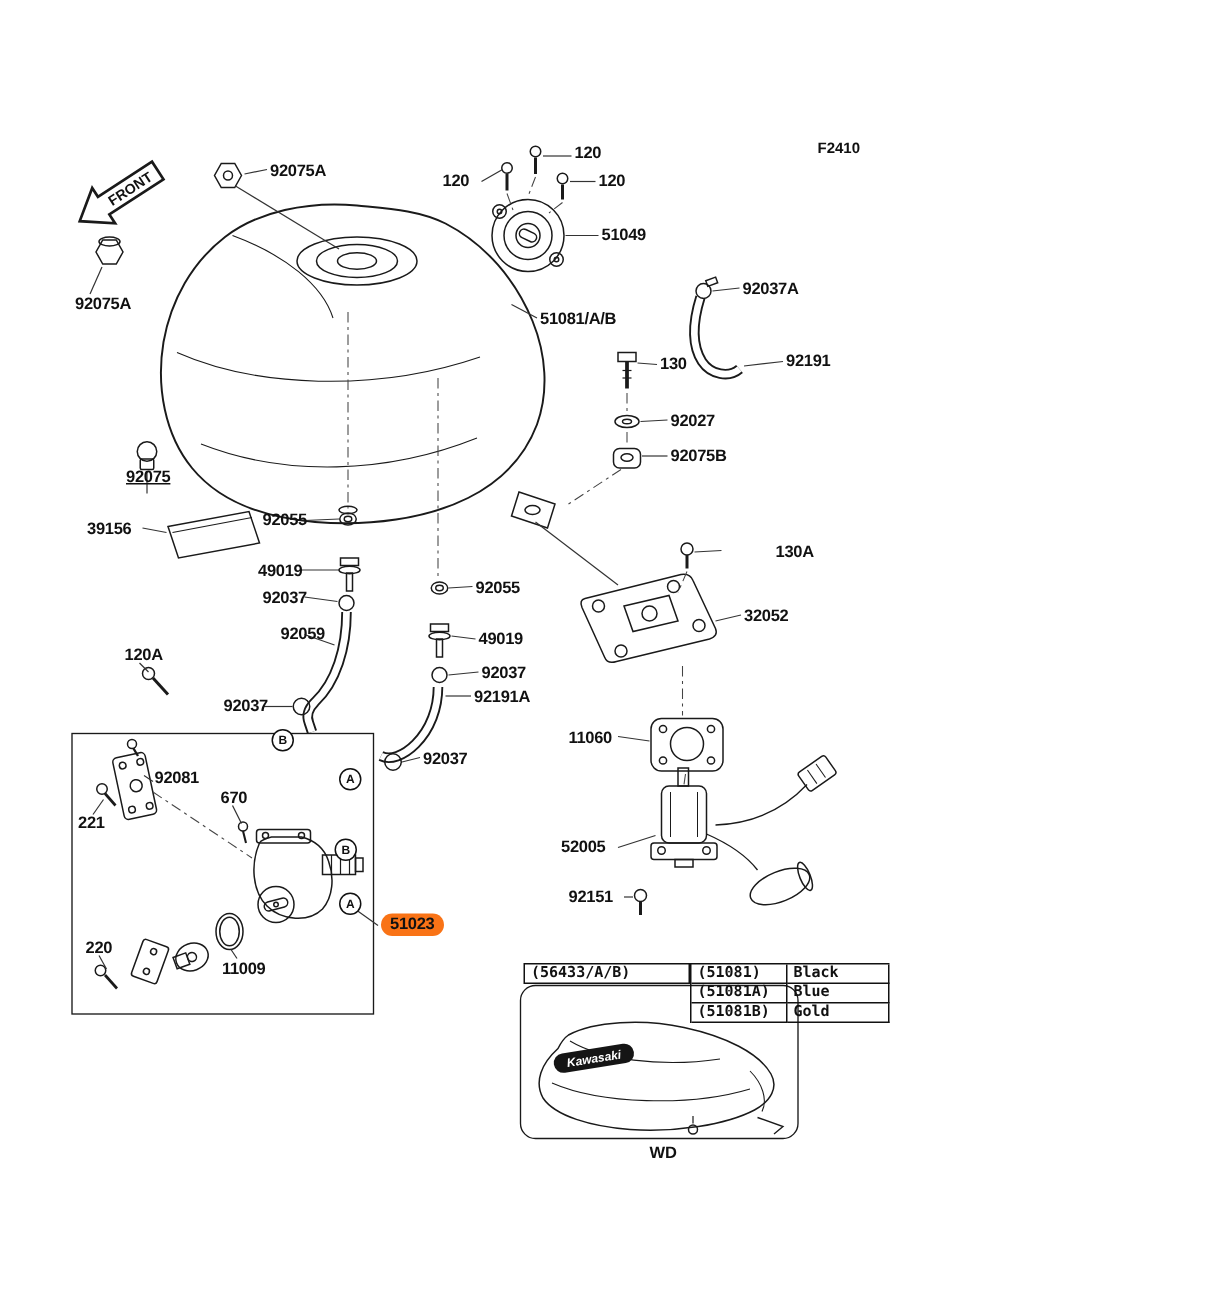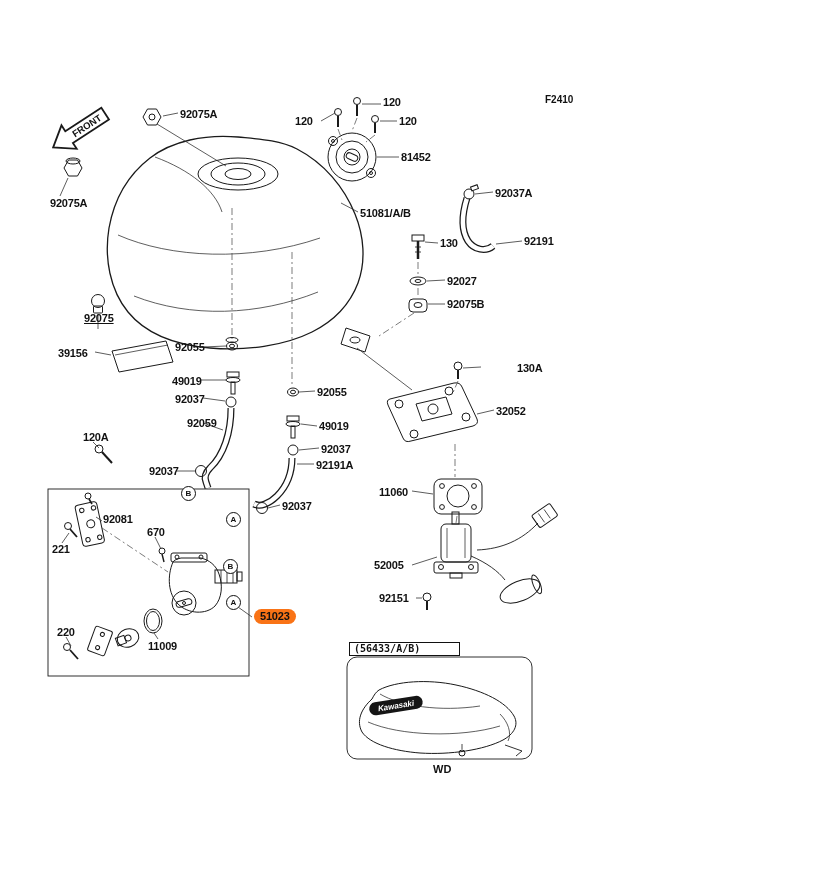--- a/index.html
+++ b/index.html
@@ -290,21 +290,21 @@
       </g>
     </g>
   </svg>
 
   <div id="labels-layer" style="position:absolute;left:0;top:0;width:100%;height:100%;">
       <div class="part-label" style="left: 180px; top: 108px;">92075A</div>
       <div class="part-label" style="left: 50px; top: 197px;">92075A</div>
       <div class="part-label" style="left: 295px; top: 115px;">120</div>
       <div class="part-label" style="left: 383px; top: 96px;">120</div>
       <div class="part-label" style="left: 399px; top: 115px;">120</div>
-      <div class="part-label" style="left: 401px; top: 151px;">81452</div>
+      <div class="part-label" style="left: 401px; top: 151px;">51049</div>
       <div class="part-label" style="left: 495px; top: 187px;">92037A</div>
       <div class="part-label" style="left: 360px; top: 207px;">51081/A/B</div>
       <div class="part-label" style="left: 440px; top: 237px;">130</div>
       <div class="part-label" style="left: 524px; top: 235px;">92191</div>
       <div class="part-label" style="left: 447px; top: 275px;">92027</div>
       <div class="part-label" style="left: 447px; top: 298px;">92075B</div>
       <div class="part-label" style="left: 84px; top: 312px; text-decoration: underline;">92075</div>
       <div class="part-label" style="left: 58px; top: 347px;">39156</div>
       <div class="part-label" style="left: 175px; top: 341px;">92055</div>
       <div class="part-label" style="left: 172px; top: 375px;">49019</div>
@@ -331,17 +331,25 @@
       <div class="marker" style="left: 181px; top: 486px;">B</div>
       <div class="marker" style="left: 226px; top: 512px;">A</div>
       <div class="marker" style="left: 223px; top: 559px;">B</div>
       <div class="marker" style="left: 226px; top: 595px;">A</div>
     </div>
 
   <div class="page-code">F2410</div>
 
   <div class="color-table">
     <div class="ct-model">(56433/A/B)</div>
+    <div class="ct-grid">
+      <div class="ct-cell">(51081)</div>
+      <div class="ct-cell">Black</div>
+      <div class="ct-cell">(51081A)</div>
+      <div class="ct-cell">Blue</div>
+      <div class="ct-cell">(51081B)</div>
+      <div class="ct-cell">Gold</div>
+    </div>
   </div>
 
   <div class="wd-label">WD</div>
 
 </div>
 
 </body></html>

